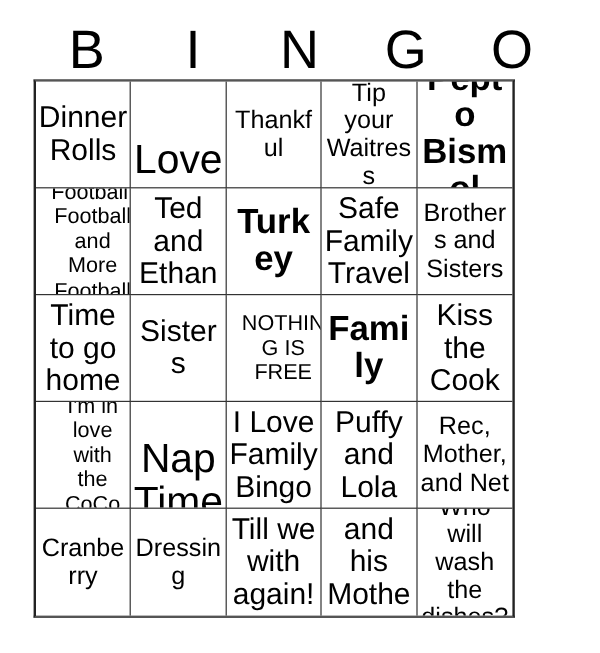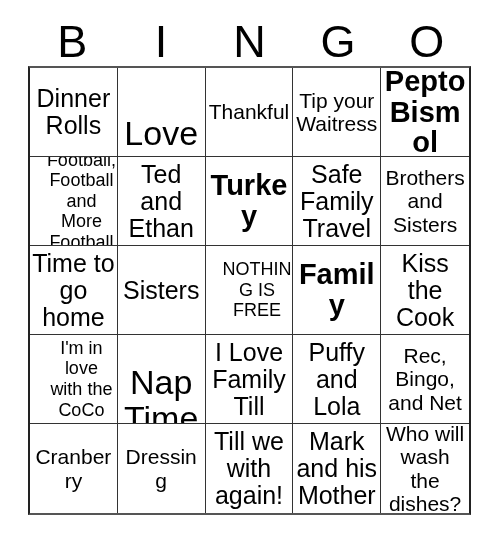--- a/index.html
+++ b/index.html
@@ -43,21 +43,21 @@
     letter-spacing: 0px;
     color: #000000;
     user-select: none;
   }
 
   
   #bingo-grid {
     position: absolute;
     left: 28px;
     top: 66px;
-    width: 443px;
+    width: 401px;
     height: 449px;
     display: grid;
     grid-template-columns: repeat(5, 1fr);
     grid-template-rows: repeat(5, 1fr);
     border-top: 2px solid #555555;
     border-left: 2px solid #222222;
     border-right: 2px solid #222222;
     border-bottom: 2px solid #555555;
     box-sizing: border-box;
     background: #ffffff;
@@ -155,27 +155,27 @@
         <span class="cell-text">Kiss the Cook</span>
       </div>
 
     <div class="bingo-cell fs-sm">
         <span class="cell-text">I'm in love with the CoCo</span>
       </div>
     <div class="bingo-cell fs-xxl">
         <span class="cell-text">Nap Time</span>
       </div>
     <div class="bingo-cell fs-lg">
-        <span class="cell-text">I Love Family Till</span>
+        <span class="cell-text">I Love Family Bingo</span>
       </div>
     <div class="bingo-cell fs-lg">
         <span class="cell-text">Puffy and Lola</span>
       </div>
     <div class="bingo-cell fs-md">
-        <span class="cell-text">Rec, Bingo, and Net</span>
+        <span class="cell-text">Rec, Mother, and Net</span>
       </div>
 
     <div class="bingo-cell fs-md">
         <span class="cell-text">Cranberry</span>
       </div>
     <div class="bingo-cell fs-md">
         <span class="cell-text">Dressing</span>
       </div>
     <div class="bingo-cell fs-lg">
         <span class="cell-text">Till we with again!</span>

